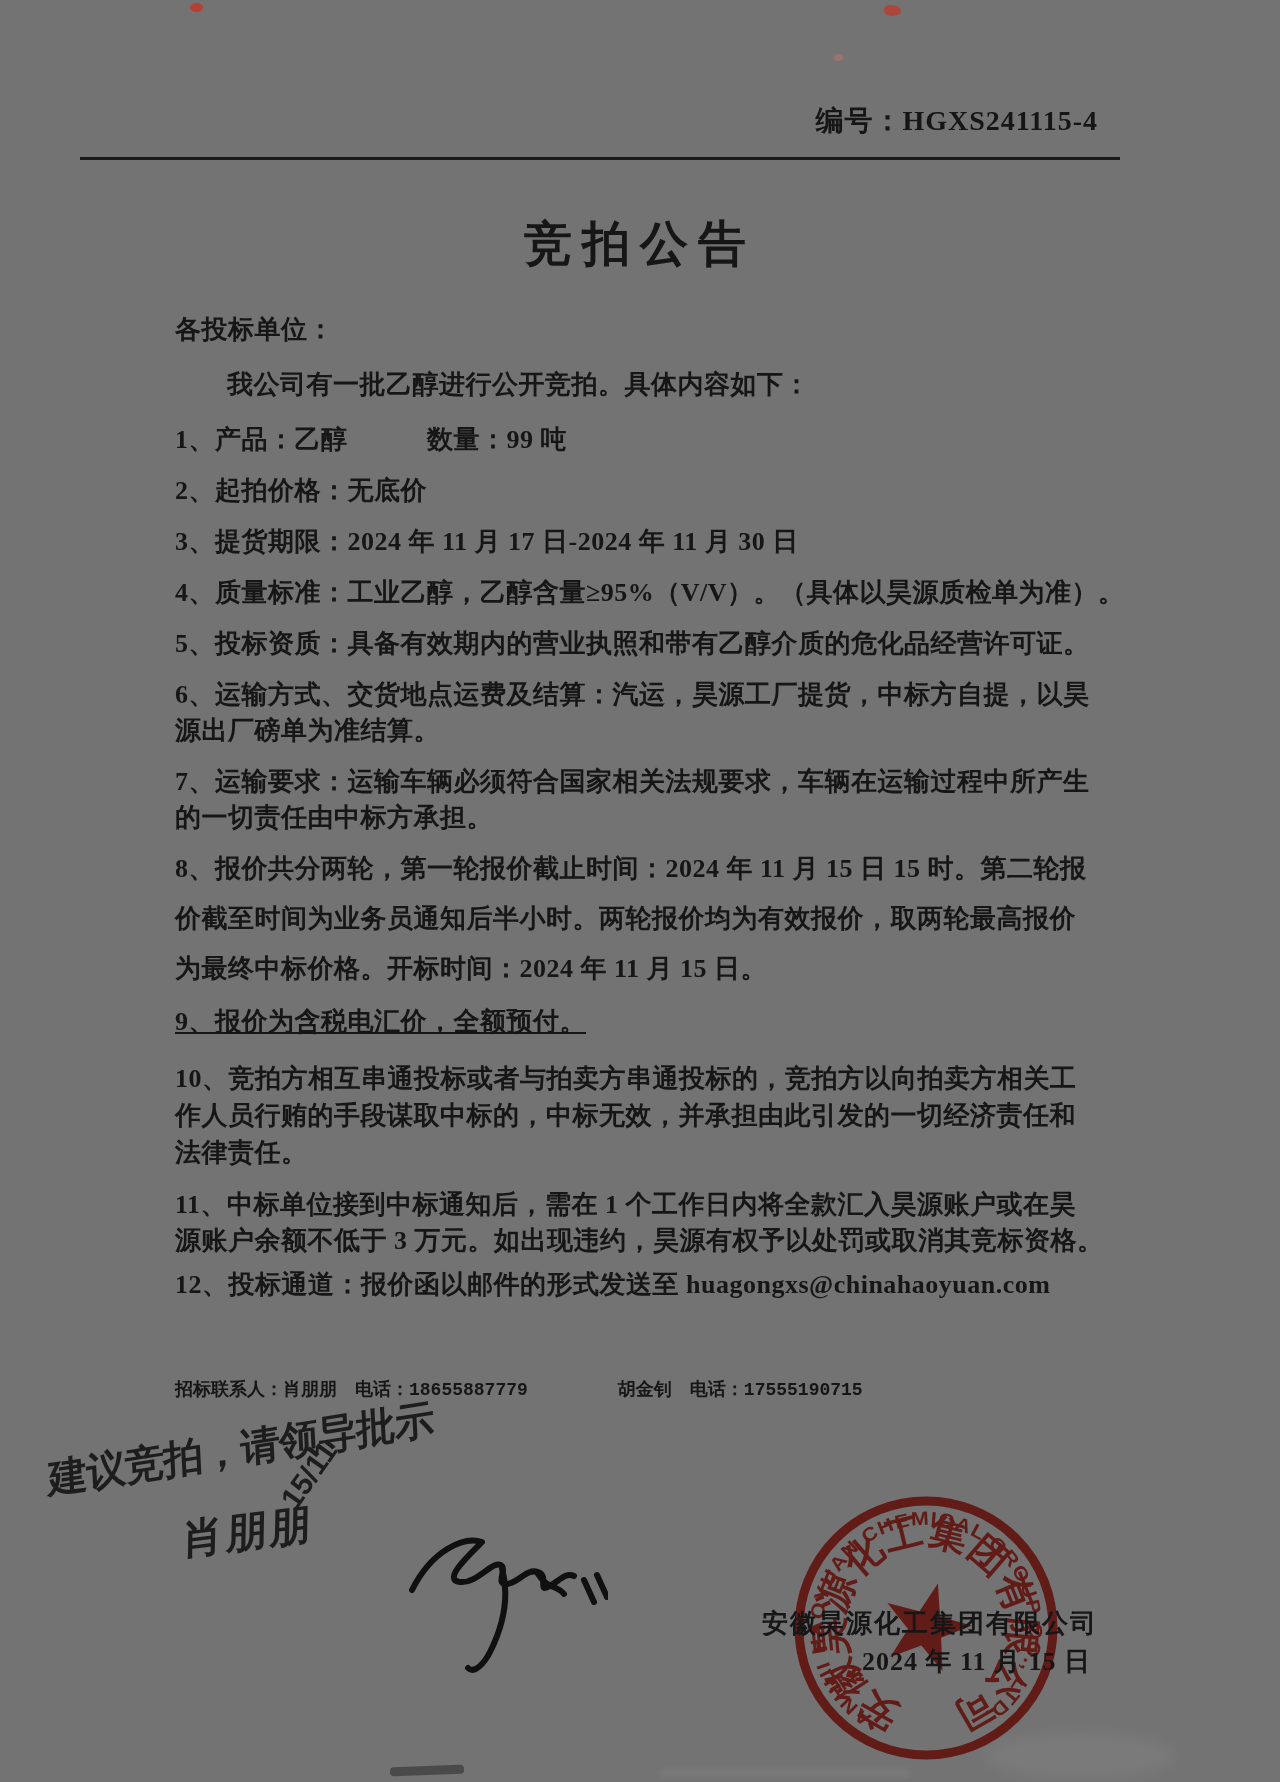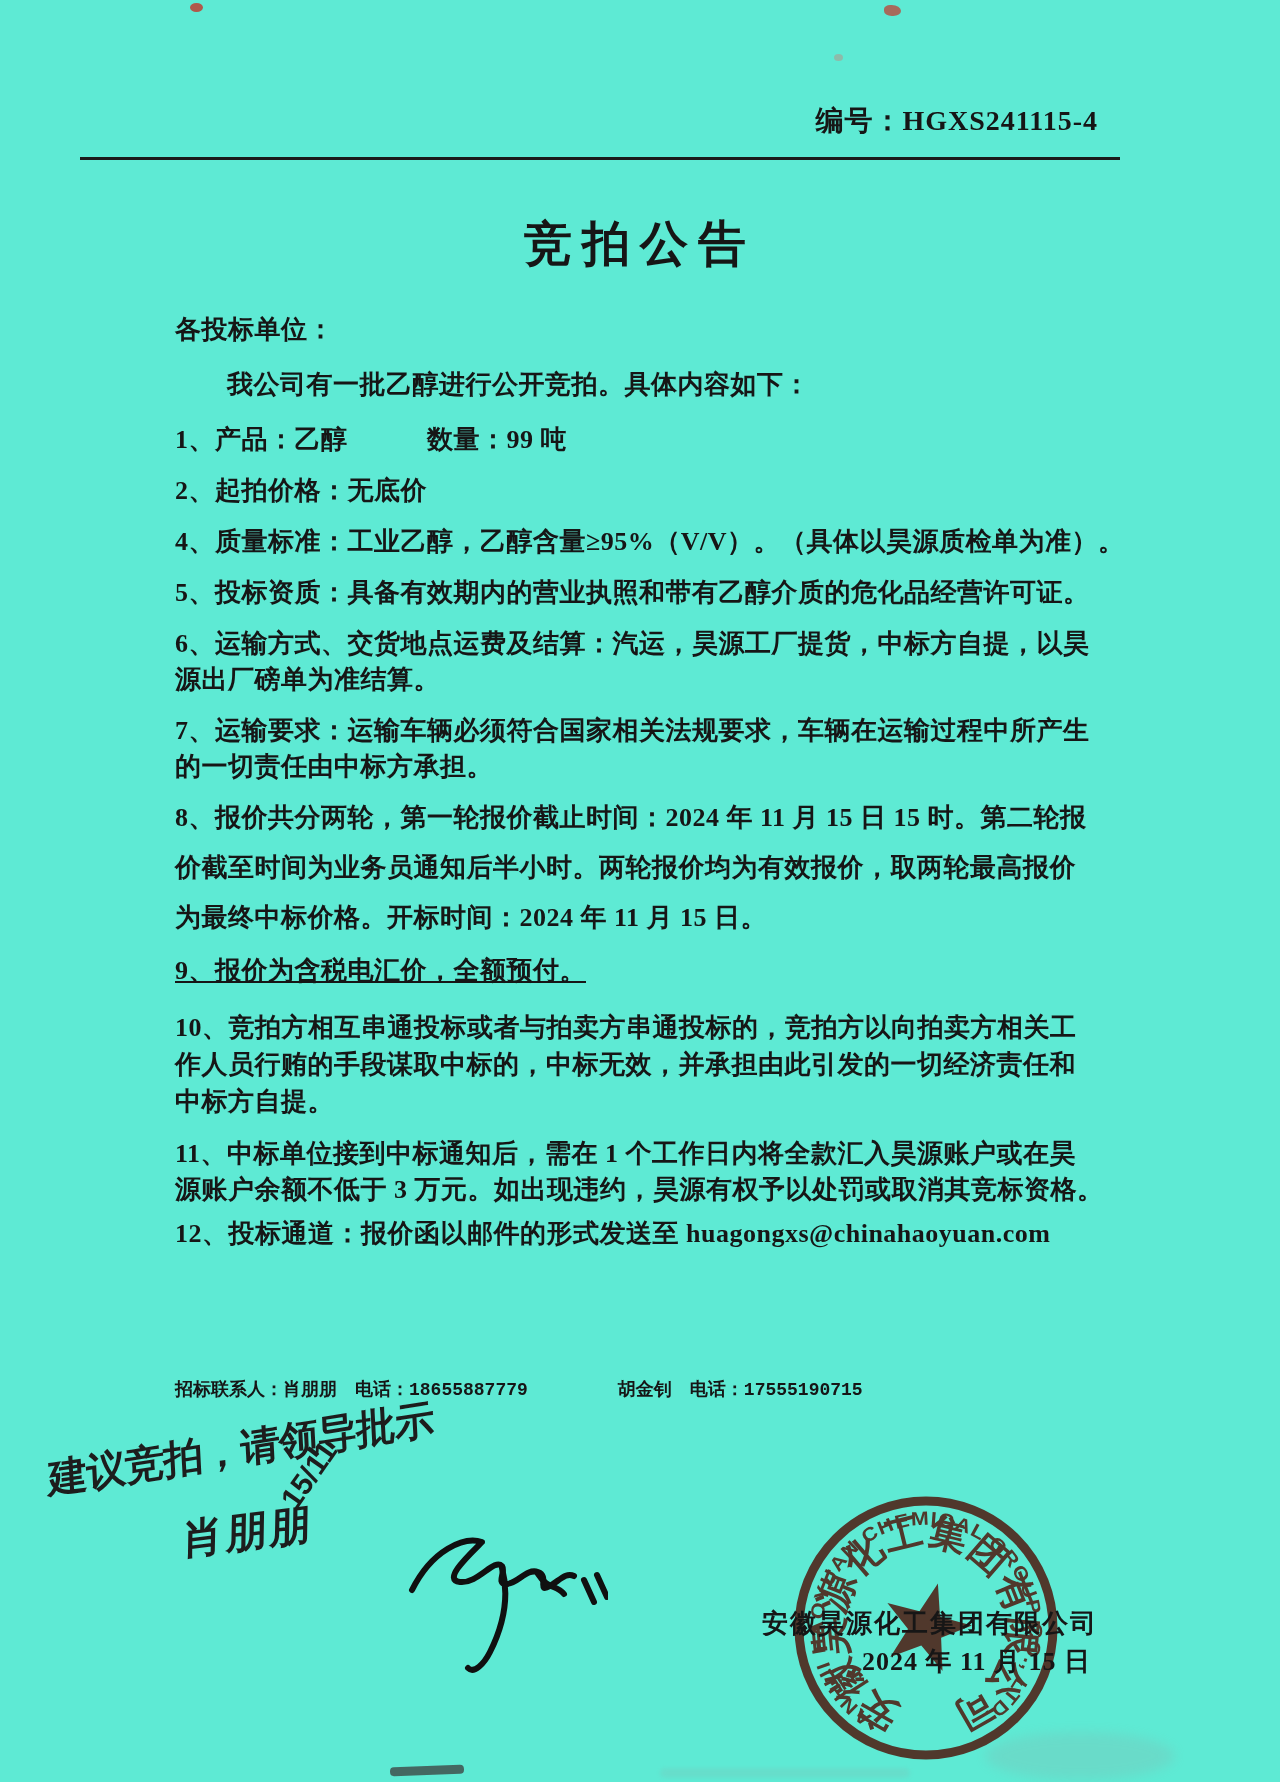--- a/index.html
+++ b/index.html
@@ -1,19 +1,19 @@
 <!DOCTYPE html>
 <html><head>
 <meta charset="utf-8">
 <style>
   html,body{margin:0;padding:0;background:#e8e8e8;}
   .page{
     position:relative;
     width:1280px;height:1782px;
-    background:#5eead4;
+    background:#737373;
     margin:0 auto;
     overflow:hidden;
     font-family:"Liberation Serif","DejaVu Serif",serif;
     color:#161616;
   }
   .doc-number{
     position:absolute;top:102px;right:182px;
     font-size:28px;font-weight:700;letter-spacing:1px;
     white-space:nowrap;
   }
@@ -103,20 +103,23 @@
     <div class="salutation">各投标单位：</div>
     <div class="intro">我公司有一批乙醇进行公开竞拍。具体内容如下：</div>
 
     <div class="item">
       <div class="line">1、产品：乙醇　　　数量：99 吨</div>
     </div>
     <div class="item">
       <div class="line">2、起拍价格：无底价</div>
     </div>
     <div class="item">
+      <div class="line">3、提货期限：2024 年 11 月 17 日-2024 年 11 月 30 日</div>
+    </div>
+    <div class="item">
       <div class="line">4、质量标准：工业乙醇，乙醇含量≥95%（V/V）。（具体以昊源质检单为准）。</div>
     </div>
     <div class="item">
       <div class="line">5、投标资质：具备有效期内的营业执照和带有乙醇介质的危化品经营许可证。</div>
     </div>
     <div class="item">
       <div class="line">6、运输方式、交货地点运费及结算：汽运，昊源工厂提货，中标方自提，以昊</div>
       <div class="line">源出厂磅单为准结算。</div>
     </div>
     <div class="item mb8">
@@ -127,21 +130,21 @@
       <div class="line">8、报价共分两轮，第一轮报价截止时间：2024 年 11 月 15 日 15 时。第二轮报</div>
       <div class="line">价截至时间为业务员通知后半小时。两轮报价均为有效报价，取两轮最高报价</div>
       <div class="line">为最终中标价格。开标时间：2024 年 11 月 15 日。</div>
     </div>
     <div class="item mb20">
       <div class="line">9、报价为含税电汇价，全额预付。</div>
     </div>
     <div class="item lh37 mb16">
       <div class="line">10、竞拍方相互串通投标或者与拍卖方串通投标的，竞拍方以向拍卖方相关工</div>
       <div class="line">作人员行贿的手段谋取中标的，中标无效，并承担由此引发的一切经济责任和</div>
-      <div class="line">中标方自提。</div>
+      <div class="line">法律责任。</div>
     </div>
     <div class="item mb8">
       <div class="line">11、中标单位接到中标通知后，需在 1 个工作日内将全款汇入昊源账户或在昊</div>
       <div class="line">源账户余额不低于 3 万元。如出现违约，昊源有权予以处罚或取消其竞标资格。</div>
     </div>
     <div class="item">
       <div class="line">12、投标通道：报价函以邮件的形式发送至 huagongxs@chinahaoyuan.com</div>
     </div>
   </div>
 

